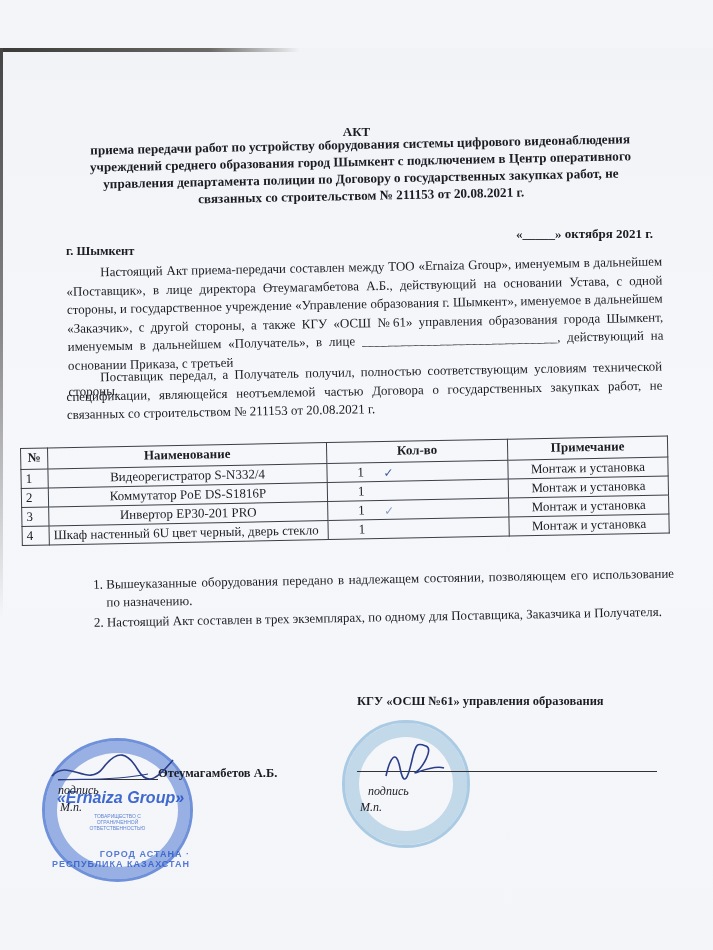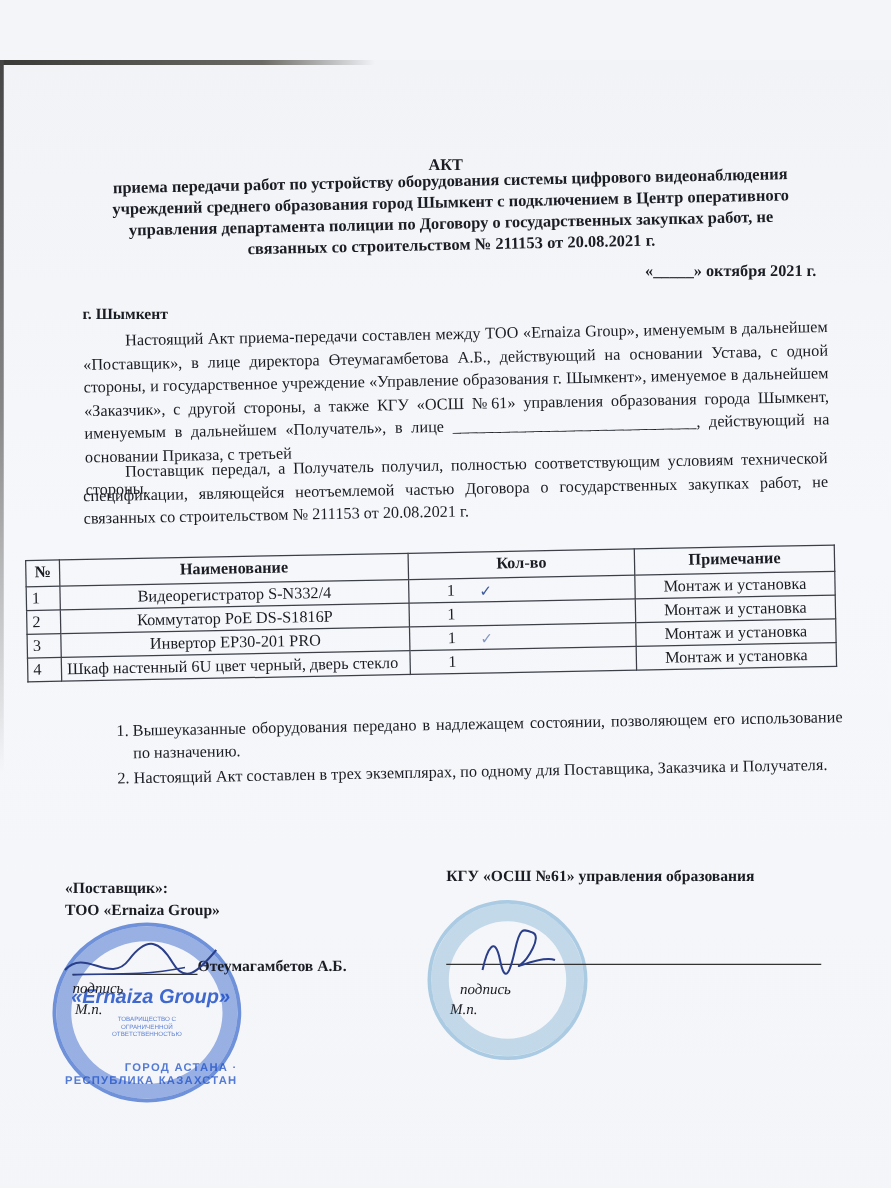--- a/index.html
+++ b/index.html
@@ -26,21 +26,21 @@
     .title {
       position: absolute; left: 0; width: 713px; top: 76px;
       text-align: center; font-weight: bold; font-size: 13px;
     }
     .subtitle {
       position: absolute; left: 70px; width: 580px; top: 94px;
       text-align: center; font-weight: bold; font-size: 13.2px; line-height: 17px;
       transform: rotate(-1.2deg); transform-origin: left top;
     }
     .date-line {
-      position: absolute; right: 60px; top: 161px;
+      position: absolute; right: 60px; top: 178px;
       font-weight: bold; font-size: 13px;
     }
     .city {
       position: absolute; left: 66px; top: 196px;
       font-weight: bold; font-size: 12.5px;
     }
     .para {
       position: absolute; left: 66px; width: 596px;
       font-size: 13px; line-height: 18.5px; text-align: justify;
       transform: rotate(-1.1deg); transform-origin: left top;
@@ -199,24 +199,20 @@
     </table>
   </div>
 
   <div class="list">
     <ol>
       <li>Вышеуказанные оборудования  передано в надлежащем состоянии, позволяющем его использование по назначению.</li>
       <li>Настоящий Акт составлен в трех экземплярах, по одному для Поставщика, Заказчика и Получателя.</li>
     </ol>
   </div>
 
-  <div class="supplier">
-    <div>«Поставщик»:</div>
-    <div>ТОО «Ernaiza Group»</div>
-  </div>
   <div class="stamp stamp-left">
     <div class="stamp-name">«Ernaiza Group»</div>
     <div class="stamp-sub">ТОВАРИЩЕСТВО С ОГРАНИЧЕННОЙ ОТВЕТСТВЕННОСТЬЮ</div>
     <div class="stamp-ring-bottom">ГОРОД АСТАНА · РЕСПУБЛИКА КАЗАХСТАН</div>
   </div>
   <div class="sig-line-left"></div>
   <div class="director">Өтеумагамбетов А.Б.</div>
   <div class="sig-caption-left">подпись</div>
   <div class="mp-left">М.п.</div>
   <svg class="signature" style="left:48px;top:700px;width:130px;height:45px" viewBox="0 0 130 45">

